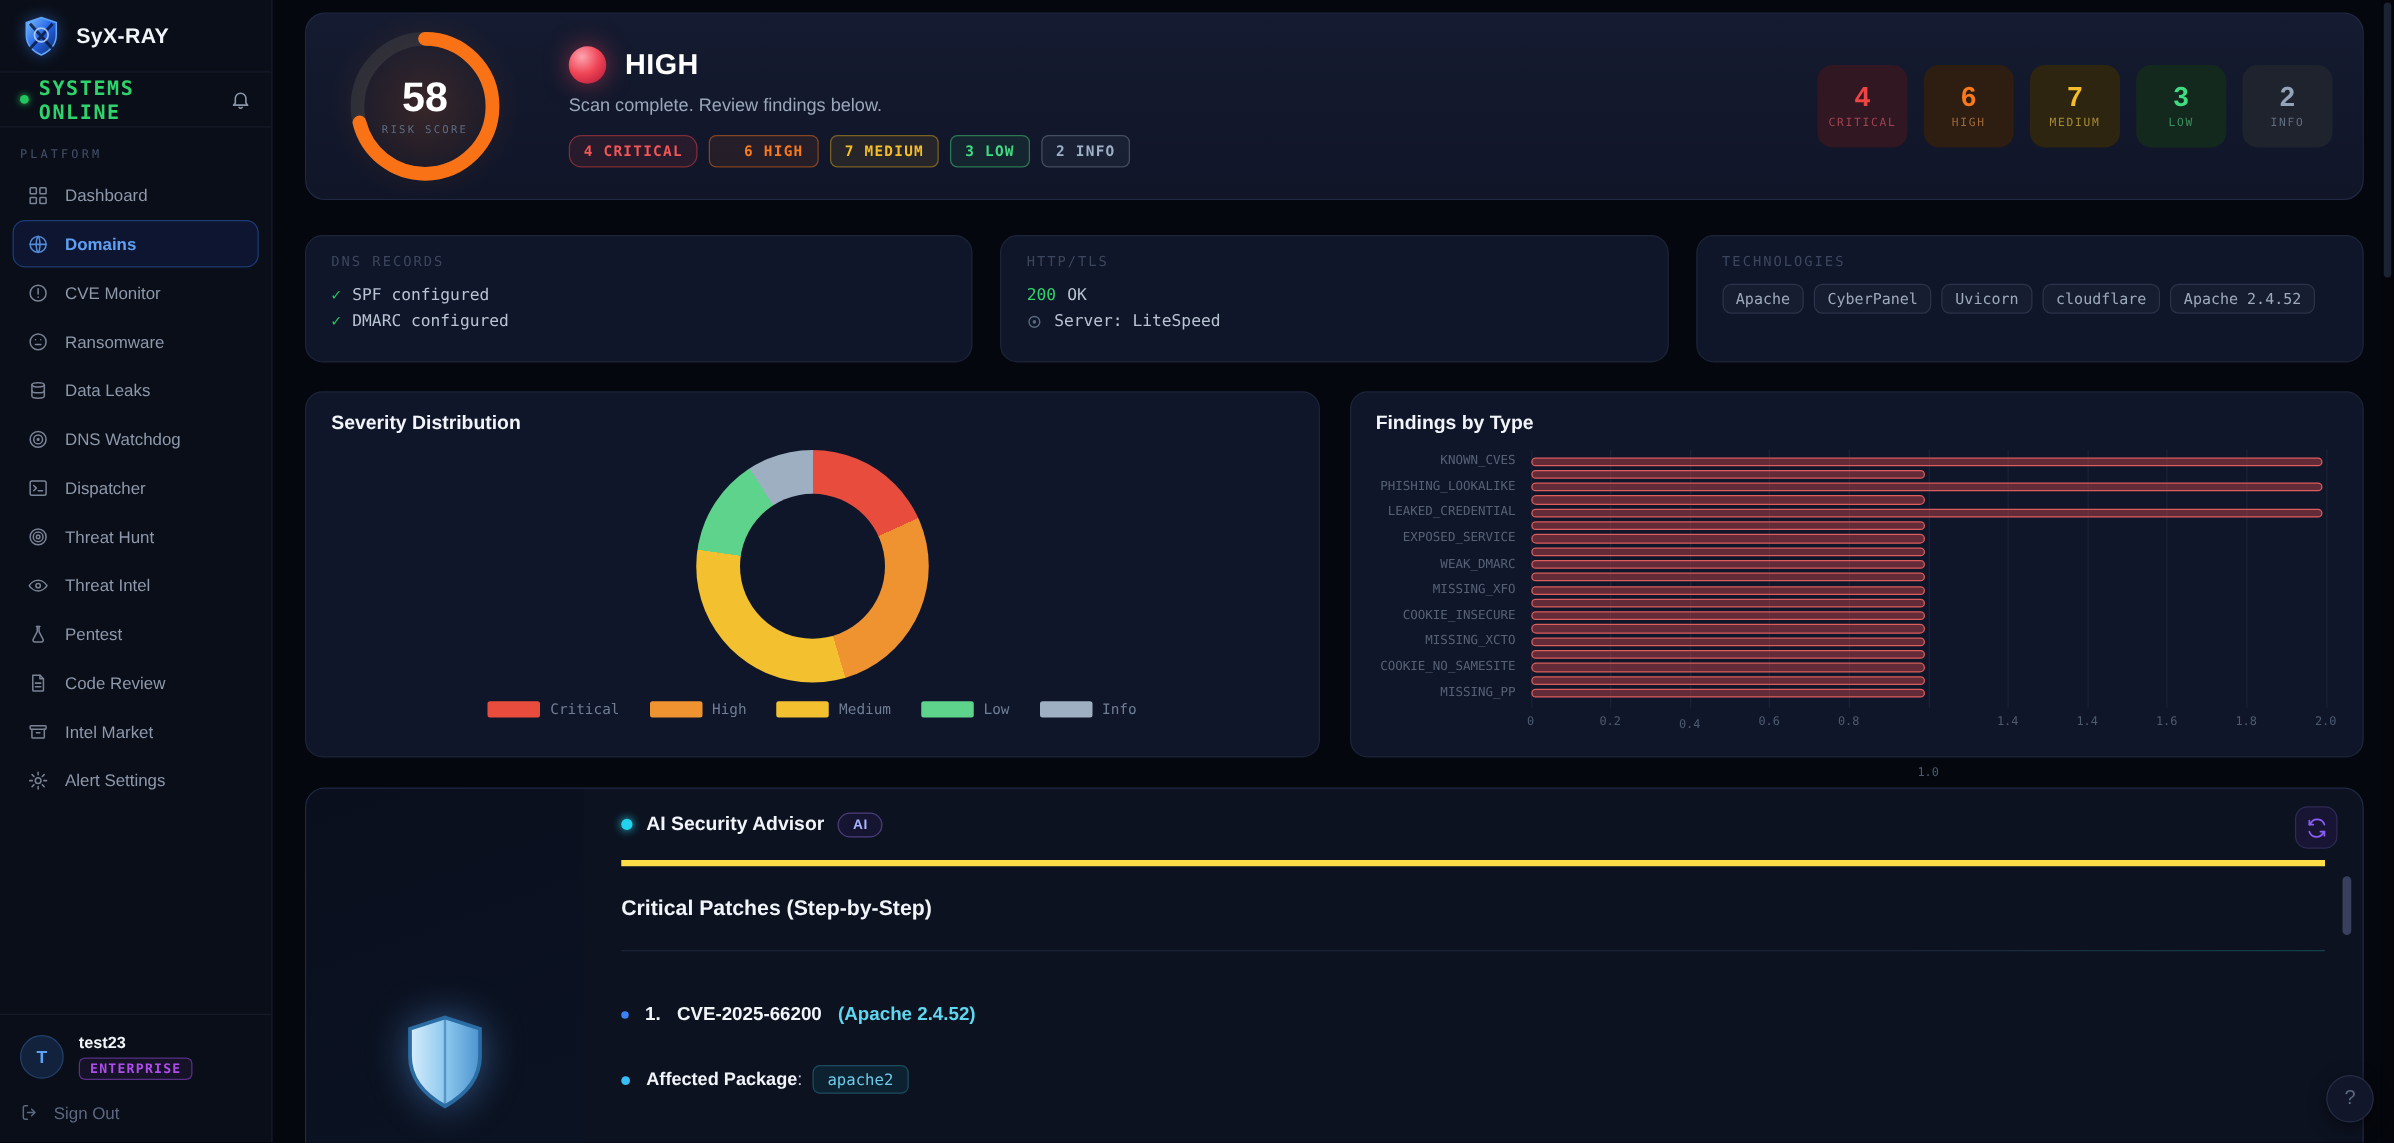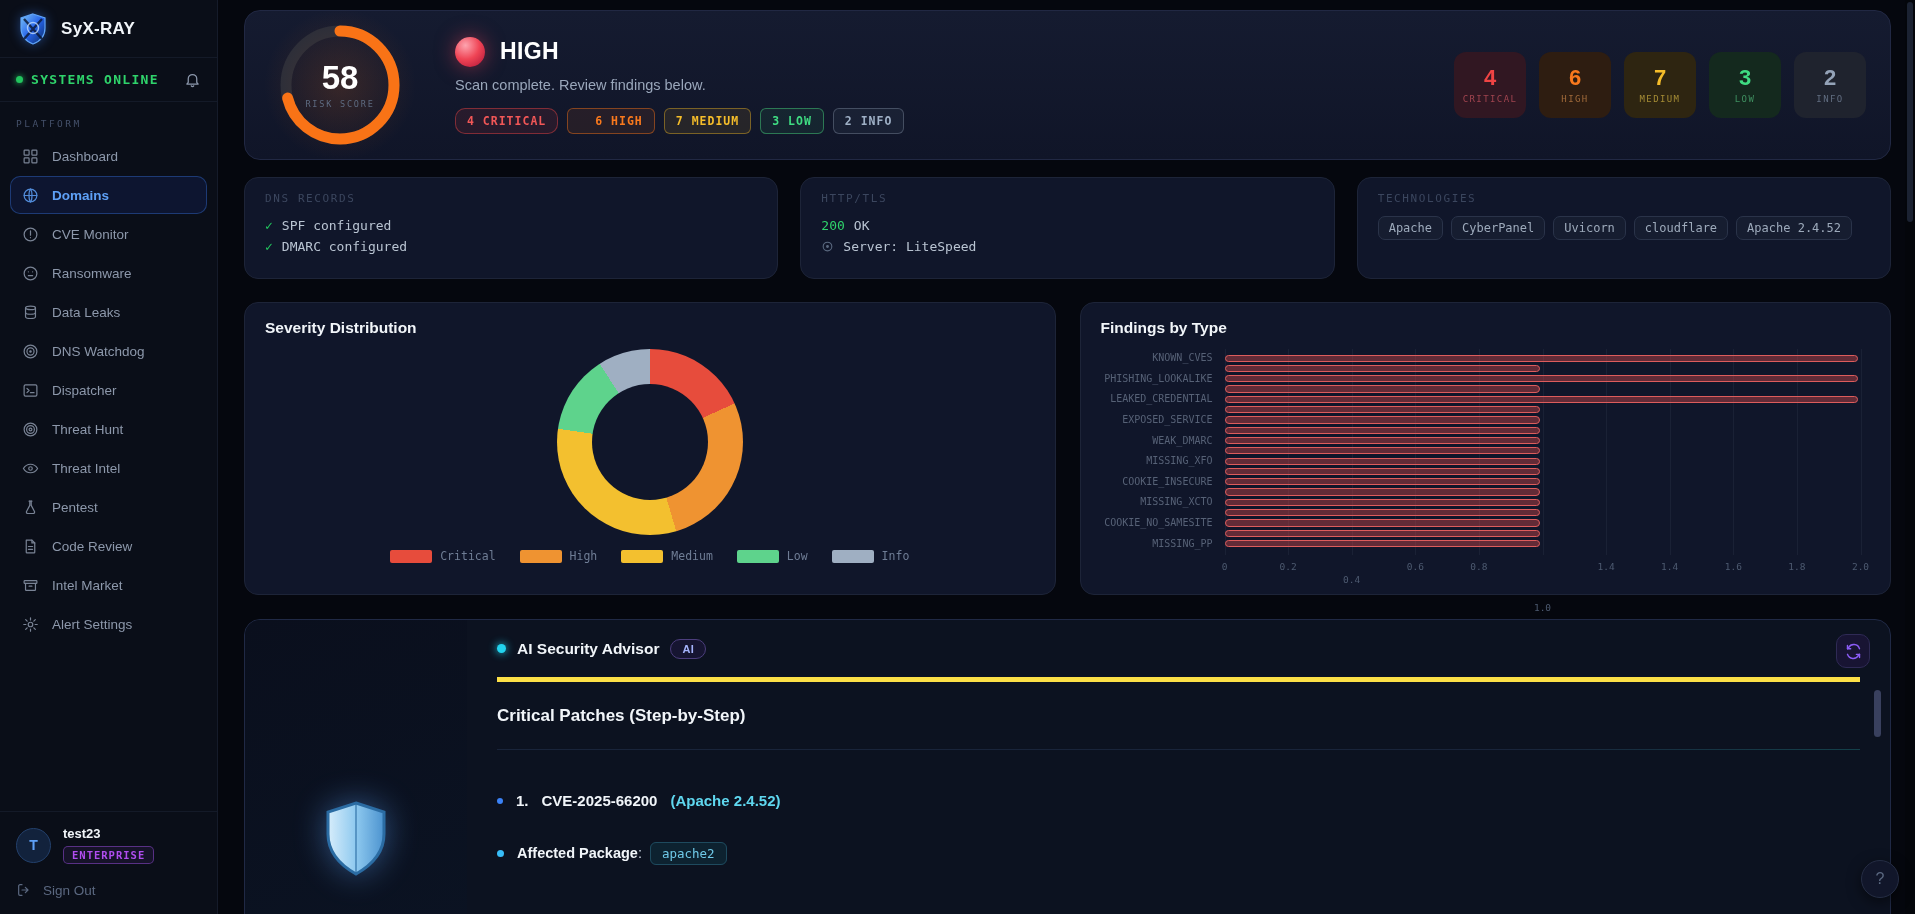--- a/index.html
+++ b/index.html
@@ -16,21 +16,21 @@
     position:absolute; left:0; top:0; bottom:0; width:218px;
     background:#0a0e18; border-right:1px solid #151b2a;
     display:flex; flex-direction:column; z-index:5;
   }
   .logo-row { height:58px; display:flex; align-items:center; gap:11px; padding:0 16px; border-bottom:1px solid #141a28; }
   .logo-badge { width:34px; height:34px; flex:0 0 auto; filter:drop-shadow(0 0 6px rgba(59,130,246,.45)); }
   .app-title { font-size:17px; font-weight:700; color:#f1f5f9; letter-spacing:.3px; }
   .status-row { height:44px; display:flex; align-items:center; justify-content:space-between; padding:0 16px; border-bottom:1px solid #141a28; }
   .status-left { display:flex; align-items:center; gap:8px; }
   .status-dot { width:7px; height:7px; border-radius:50%; background:#22c55e; box-shadow:0 0 6px #22c55e; }
-  .status-text { font-family:"DejaVu Sans Mono", monospace; font-size:13px; font-weight:700; color:#2fd36b; letter-spacing:1.3px; }
+  .status-text { font-family:"DejaVu Sans Mono", monospace; font-size:16px; font-weight:700; color:#2fd36b; letter-spacing:1.3px; }
   .bell-btn { color:#8b97ab; display:flex; cursor:pointer; }
   .plat-label { margin:16px 16px 8px; font-family:"DejaVu Sans Mono", monospace; font-size:9.5px; color:#44506a; letter-spacing:2.5px; }
   .nav { padding:0 10px; }
   .nav-item { height:38px; display:flex; align-items:center; gap:13px; padding:0 11px; border-radius:10px; border:1px solid transparent; color:#8d98ab; font-size:13.5px; margin-bottom:1px; cursor:pointer; }
   .nav-item .nico { display:flex; opacity:.85; }
   .nav-item.active { background:rgba(30,64,175,.16); border-color:rgba(59,130,246,.35); color:#5ea0f6; font-weight:700; }
   .sidebar-bottom { margin-top:auto; border-top:1px solid #141a28; padding:14px 16px 16px; }
   .user-row { display:flex; gap:12px; align-items:center; }
   .avatar { width:35px; height:35px; border-radius:50%; background:#12223c; border:1px solid #23406b; color:#5ea0f6; font-weight:700; font-size:14px; display:flex; align-items:center; justify-content:center; }
   .user-name { font-size:13px; font-weight:700; color:#f1f5f9; }
@@ -64,21 +64,21 @@
   .tile { width:72px; height:66px; border-radius:12px; display:flex; flex-direction:column; align-items:center; justify-content:center; }
   .tile-num { font-size:22px; font-weight:700; line-height:1; }
   .tile-label { font-family:"DejaVu Sans Mono", monospace; font-size:9px; letter-spacing:1.4px; margin-top:5px; }
   .tile.critical { background:#311722; } .tile.critical .tile-num{color:#ef4444;} .tile.critical .tile-label{color:#a0444f;}
   .tile.high     { background:#2e1d11; } .tile.high .tile-num{color:#f9791d;} .tile.high .tile-label{color:#a06a3a;}
   .tile.medium   { background:#2e2511; } .tile.medium .tile-num{color:#f5bd2a;} .tile.medium .tile-label{color:#a58c35;}
   .tile.low      { background:#14291e; } .tile.low .tile-num{color:#3fdc82;} .tile.low .tile-label{color:#3f8f60;}
   .tile.info     { background:#1f232e; } .tile.info .tile-num{color:#94a3b8;} .tile.info .tile-label{color:#616d80;}
 
   
-  .info-row { margin-top:17px; display:grid; grid-template-columns:repeat(3,1fr); gap:22px; }
+  .info-row { margin-top:28px; display:grid; grid-template-columns:repeat(3,1fr); gap:22px; }
   .info-card { height:102px; padding:14px 20px; }
   .info-title { font-family:"DejaVu Sans Mono", monospace; font-size:11px; color:#3b465e; letter-spacing:1.6px; }
   .info-body { margin-top:10px; font-family:"DejaVu Sans Mono", monospace; font-size:13px; color:#b9c4d2; }
   .info-line { line-height:21px; display:flex; align-items:center; gap:9px; }
   .check { color:#22c55e; }
   .code-ok { color:#2fd36b; }
   .server-icon { color:#5b6a80; display:flex; }
   .chip-row { margin-top:11px; display:flex; gap:8px; }
   .chip { font-family:"DejaVu Sans Mono", monospace; font-size:12px; color:#9daabb; background:#161d30; border:1px solid #2a3349; border-radius:7px; padding:4px 10px; }
 
@@ -437,21 +437,21 @@
       </div>
     </div>
     <div class="card chart-card">
       <div class="chart-title">Findings by Type</div>
       <div class="bar-wrap" id="bar-wrap">
           <div class="grid-line" style="left: 124px; height: 205.7px;"></div>
           <span class="tick-label" style="left: 124px; top: 211.7px;">0</span>
           <div class="grid-line" style="left: 187.6px; height: 205.7px;"></div>
           <span class="tick-label" style="left: 187.6px; top: 211.7px;">0.2</span>
           <div class="grid-line" style="left: 251.2px; height: 205.7px;"></div>
-          <span class="tick-label" style="left: 251.2px; top: 225px;">0.4</span>
+          <span class="tick-label" style="left: 251.2px; top: 214px;">0.4</span>
           <div class="grid-line" style="left: 314.8px; height: 205.7px;"></div>
           <span class="tick-label" style="left: 314.8px; top: 211.7px;">0.6</span>
           <div class="grid-line" style="left: 378.4px; height: 205.7px;"></div>
           <span class="tick-label" style="left: 378.4px; top: 211.7px;">0.8</span>
           <div class="grid-line" style="left: 442px; height: 205.7px;"></div>
           <span class="tick-label" style="left: 442px; top: 211.7px; margin-top: 41px;">1.0</span>
           <div class="grid-line" style="left: 505.6px; height: 205.7px;"></div>
           <span class="tick-label" style="left: 505.6px; top: 211.7px;">1.4</span>
           <div class="grid-line" style="left: 569.2px; height: 205.7px;"></div>
           <span class="tick-label" style="left: 569.2px; top: 211.7px;">1.4</span>

